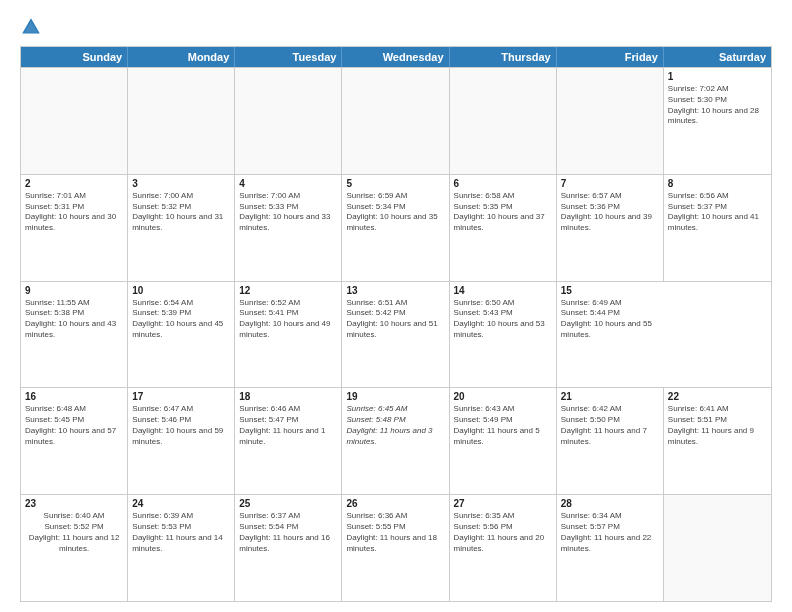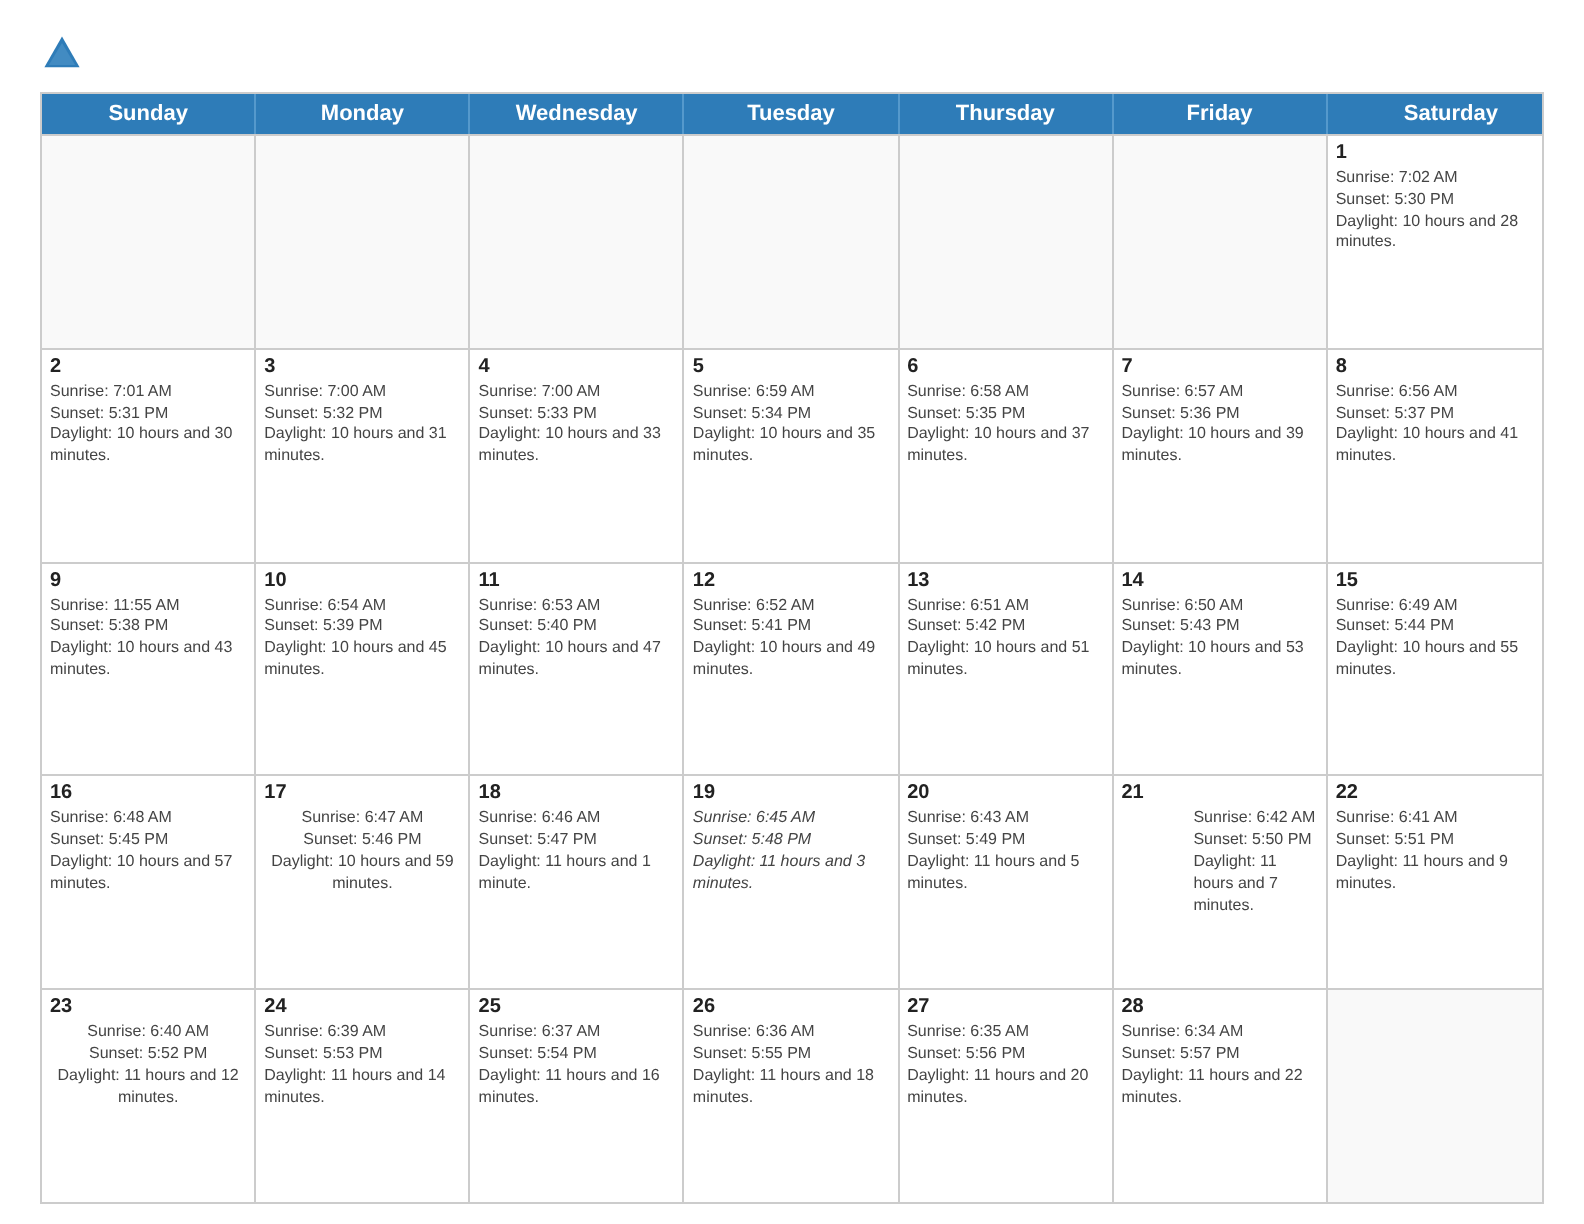--- a/index.html
+++ b/index.html
@@ -70,21 +70,21 @@
       display: grid;
       grid-template-columns: repeat(7, 1fr);
       background: #2e7cb8;
     }
     .cal-header-cell {
       color: #fff;
       font-size: 11px;
       font-weight: bold;
       padding: 4px 5px;
       border-right: 1px solid #5599cc;
-      text-align: center;
+      text-align: right;
     }
     .cal-header-cell:last-child { border-right: none; margin-left: 16px; }
     .cal-body {
       flex: 1;
       display: flex;
       flex-direction: column;
     }
     .cal-row {
       display: grid;
       grid-template-columns: repeat(7, 1fr);
@@ -133,22 +133,22 @@
     <div class="title-block">
       <div class="cal-title"></div>
       <div class="cal-subtitle"></div>
     </div>
   </div>
 
   <div class="calendar">
     <div class="cal-header-row">
     <div class="cal-header-cell">Sunday</div>
         <div class="cal-header-cell">Monday</div>
+        <div class="cal-header-cell">Tuesday</div>
         <div class="cal-header-cell">Wednesday</div>
-        <div class="cal-header-cell">Tuesday</div>
         <div class="cal-header-cell">Thursday</div>
         <div class="cal-header-cell">Friday</div>
         <div class="cal-header-cell">Saturday</div>
       </div>
     <div class="cal-body">
     <div class="cal-row">
           <div class="cal-cell empty"></div>
           <div class="cal-cell empty"></div>
           <div class="cal-cell empty"></div>
           <div class="cal-cell empty"></div>
@@ -212,26 +212,20 @@
 Sunset: 5:38 PM
 Daylight: 10 hours and 43 minutes.</div>
           </div>
           <div class="cal-cell">
             <div class="cell-day">10</div>
             <div class="cell-info" style="white-space: pre-line;">Sunrise: 6:54 AM
 Sunset: 5:39 PM
 Daylight: 10 hours and 45 minutes.</div>
           </div>
           <div class="cal-cell">
-            <div class="cell-day">11</div>
-            <div class="cell-info" style="white-space: pre-line;">Sunrise: 6:53 AM
-Sunset: 5:40 PM
-Daylight: 10 hours and 47 minutes.</div>
-          </div>
-          <div class="cal-cell">
             <div class="cell-day">12</div>
             <div class="cell-info" style="white-space: pre-line;">Sunrise: 6:52 AM
 Sunset: 5:41 PM
 Daylight: 10 hours and 49 minutes.</div>
           </div>
           <div class="cal-cell">
             <div class="cell-day">13</div>
             <div class="cell-info" style="white-space: pre-line;">Sunrise: 6:51 AM
 Sunset: 5:42 PM
 Daylight: 10 hours and 51 minutes.</div>
@@ -251,21 +245,21 @@
         </div>
         <div class="cal-row">
           <div class="cal-cell">
             <div class="cell-day">16</div>
             <div class="cell-info" style="white-space: pre-line;">Sunrise: 6:48 AM
 Sunset: 5:45 PM
 Daylight: 10 hours and 57 minutes.</div>
           </div>
           <div class="cal-cell">
             <div class="cell-day">17</div>
-            <div class="cell-info" style="white-space: pre-line; text-align: center;">Sunrise: 6:47 AM
+            <div class="cell-info" style="white-space: pre-line;">Sunrise: 6:47 AM
 Sunset: 5:46 PM
 Daylight: 10 hours and 59 minutes.</div>
           </div>
           <div class="cal-cell">
             <div class="cell-day">18</div>
             <div class="cell-info" style="white-space: pre-line;">Sunrise: 6:46 AM
 Sunset: 5:47 PM
 Daylight: 11 hours and 1 minute.</div>
           </div>
           <div class="cal-cell">
@@ -275,21 +269,21 @@
 Daylight: 11 hours and 3 minutes.</div>
           </div>
           <div class="cal-cell">
             <div class="cell-day">20</div>
             <div class="cell-info" style="white-space: pre-line;">Sunrise: 6:43 AM
 Sunset: 5:49 PM
 Daylight: 11 hours and 5 minutes.</div>
           </div>
           <div class="cal-cell">
             <div class="cell-day">21</div>
-            <div class="cell-info" style="white-space: pre-line; margin-left: 36px;">Sunrise: 6:42 AM
+            <div class="cell-info" style="white-space: pre-line;">Sunrise: 6:42 AM
 Sunset: 5:50 PM
 Daylight: 11 hours and 7 minutes.</div>
           </div>
           <div class="cal-cell">
             <div class="cell-day">22</div>
             <div class="cell-info" style="white-space: pre-line;">Sunrise: 6:41 AM
 Sunset: 5:51 PM
 Daylight: 11 hours and 9 minutes.</div>
           </div>
         </div>

